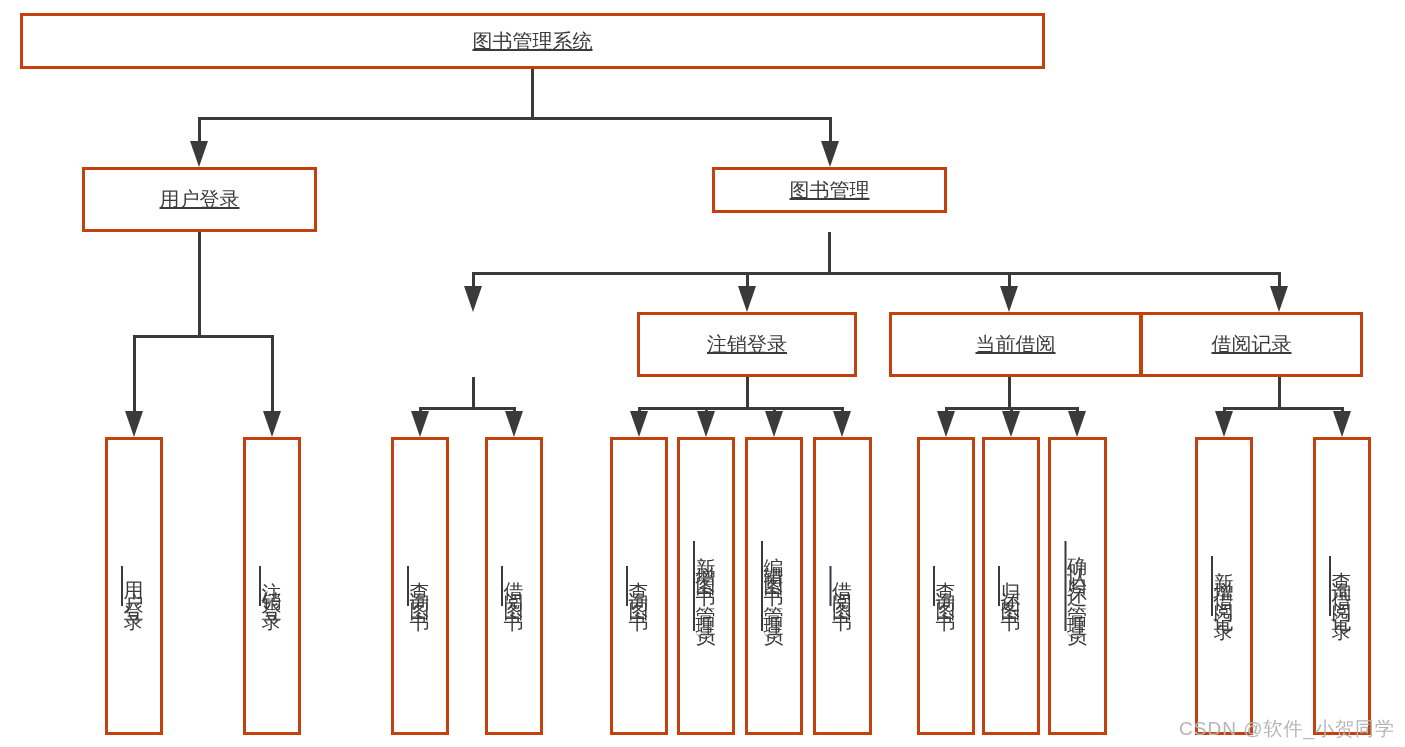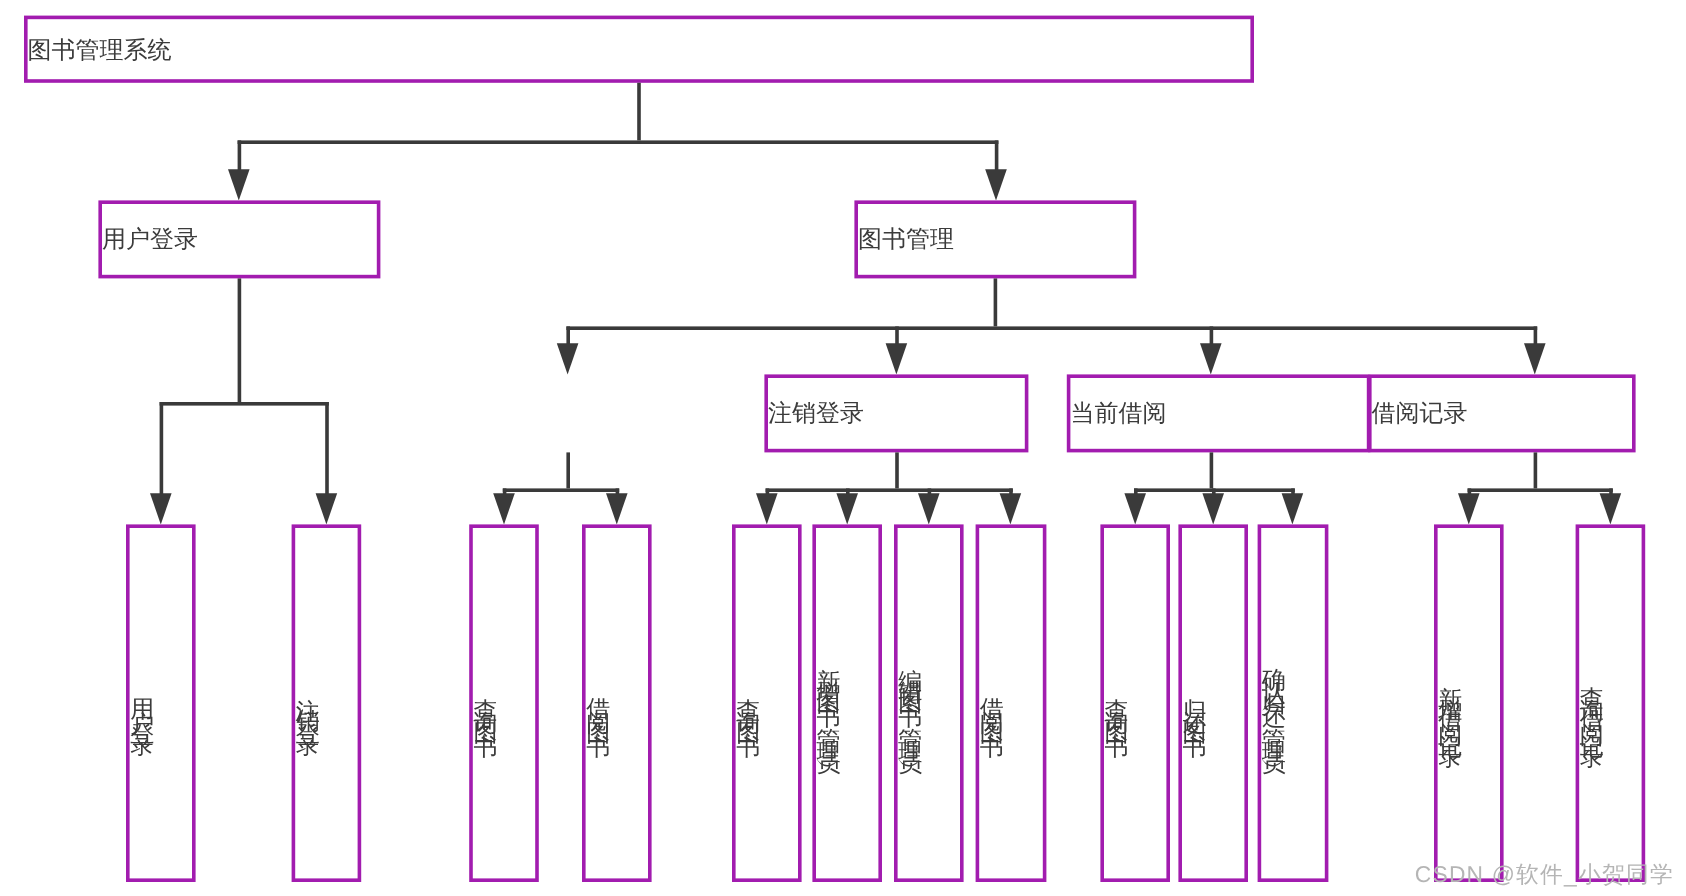--- a/index.html
+++ b/index.html
@@ -1,22 +1,22 @@
 <!DOCTYPE html>
 <html><head>
 <meta charset="utf-8">
 <style>
   html,body{margin:0;padding:0;background:#ffffff;}
   #canvas{
     position:relative;width:1405px;height:747px;background:#ffffff;overflow:hidden;
     font-family:"Liberation Sans","DejaVu Sans",sans-serif;color:#3b3b3b;
   }
   .node{
-    position:absolute;box-sizing:border-box;border:3px solid #a21caf;background:#ffffff;
-    display:flex;align-items:center;
+    position:absolute;box-sizing:border-box;border:3px solid #c2410c;background:#ffffff;
+    display:flex;align-items:center;justify-content:center;text-decoration:underline;
   }
   .node .lbl{font-size:20px;color:#3b3b3b;white-space:nowrap;}
   .node.v .lbl{
     writing-mode:vertical-rl;white-space:normal;letter-spacing:10px;line-height:1;
   }
   .vline{position:absolute;width:3px;background:#3a3a3a;}
   .hline{position:absolute;height:3px;background:#3a3a3a;}
   .arrow{
     position:absolute;width:0;height:0;
     border-left:9px solid transparent;border-right:9px solid transparent;
@@ -39,21 +39,21 @@
   <div class="vline" style="left:531px;top:69px;height:48px"></div>
   <div class="hline" style="left:197.5px;top:117px;width:634px"></div>
   <div class="vline" style="left:197.5px;top:117px;height:27px"></div>
   <div class="arrow" style="left:190px;top:141px"></div>
   <div class="vline" style="left:828.5px;top:117px;height:27px"></div>
   <div class="arrow" style="left:821px;top:141px"></div>
 
   <div class="node" style="left:82px;top:167px;width:235px;height:65px">
     <span class="lbl">用户登录</span>
   </div>
-  <div class="node" style="left:712px;top:167px;width:235px;height:65px">
+  <div class="node" style="left:712px;top:167px;width:235px;height:46px">
     <span class="lbl">图书管理</span>
   </div>
 
   <div class="vline" style="left:197.5px;top:232px;height:103px"></div>
   <div class="hline" style="left:132.5px;top:335px;width:141px"></div>
   <div class="vline" style="left:132.5px;top:335px;height:78px"></div>
   <div class="arrow" style="left:125px;top:411px"></div>
   <div class="vline" style="left:270.5px;top:335px;height:78px"></div>
   <div class="arrow" style="left:263px;top:411px"></div>
 

